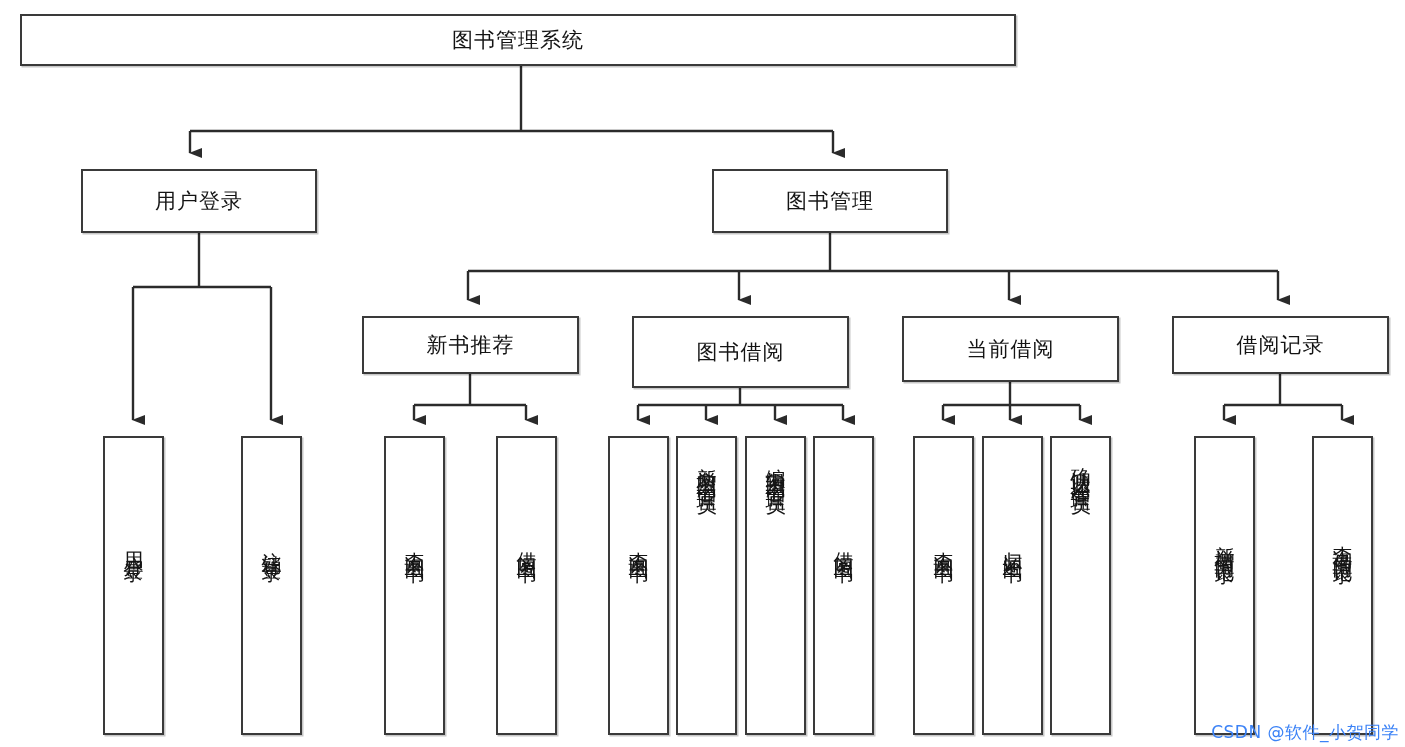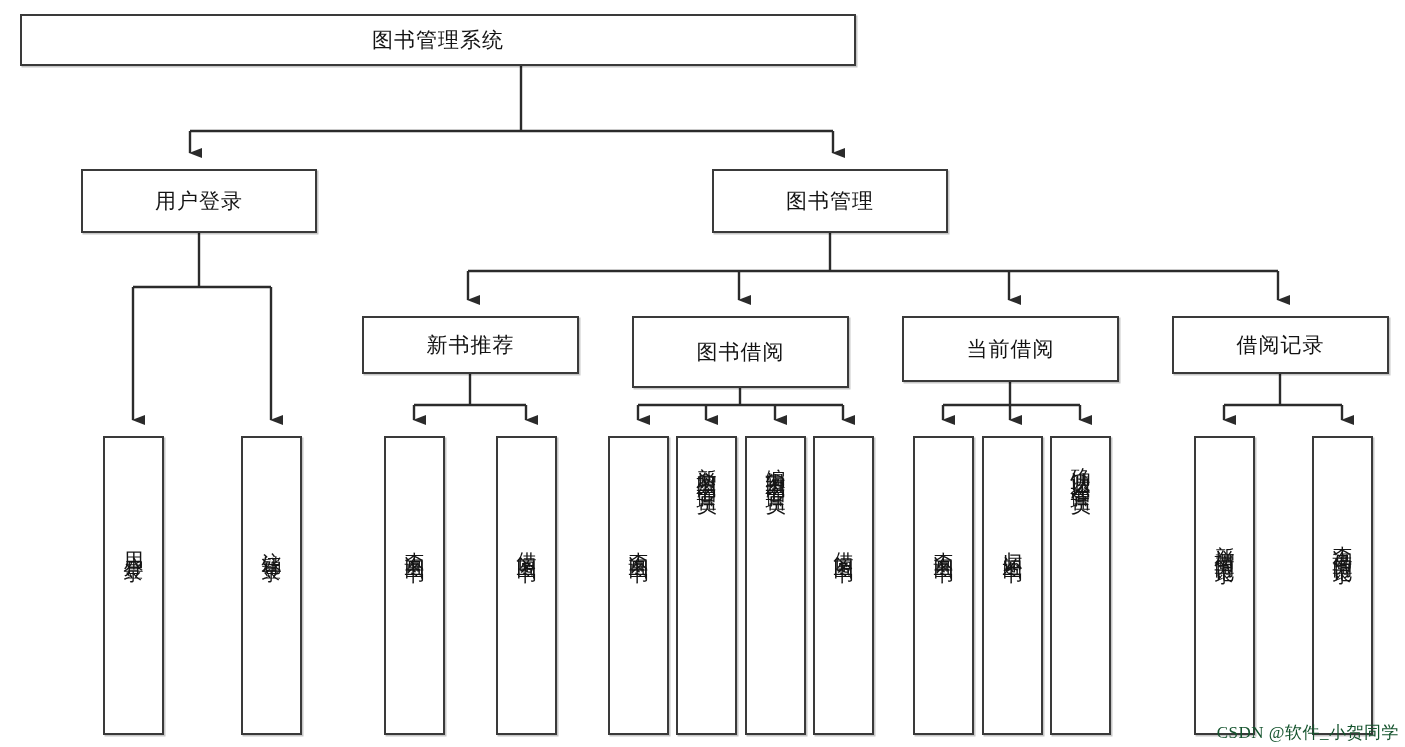--- a/index.html
+++ b/index.html
@@ -45,24 +45,23 @@
     white-space:nowrap;
   }
   .leaf.mid .lbl{ margin-top:86px; }
   .leaf.tall .lbl{ margin-top:8px; }
   .leaf.short .lbl{ margin-top:92px; }
 
   .watermark{
     position:absolute;
     right:6px;bottom:3px;
     font-size:17px;
-    color:#14532d;
+    color:#3b82f6;
     letter-spacing:.5px;
     white-space:nowrap;
-    font-family:Liberation Serif, serif;
   }
 </style>
 </head>
 <body>
 
 <div id="canvas">
 
   <svg class="wires" viewBox="0 0 1405 747">
     <defs>
       <marker id="arw" markerWidth="12" markerHeight="14" refX="5" refY="12" orient="auto" markerUnits="userSpaceOnUse">
@@ -106,21 +105,21 @@
       <path d="M1010,405 L1010,420" marker-end="url(#arw)"></path>
       <path d="M1080,405 L1080,420" marker-end="url(#arw)"></path>
 
       <path d="M1280,374 L1280,405"></path>
       <path d="M1224,405 L1342,405"></path>
       <path d="M1224,405 L1224,420" marker-end="url(#arw)"></path>
       <path d="M1342,405 L1342,420" marker-end="url(#arw)"></path>
     </g>
   </svg>
 
-  <div class="node" style="left:20px;top:14px;width:836px;height:52px;">
+  <div class="node" style="left:20px;top:14px;width:996px;height:52px;">
     <span class="lbl">图书管理系统</span>
   </div>
 
   <div class="node" style="left:81px;top:169px;width:236px;height:64px;">
     <span class="lbl">用户登录</span>
   </div>
   <div class="node" style="left:712px;top:169px;width:236px;height:64px;">
     <span class="lbl">图书管理</span>
   </div>
 

